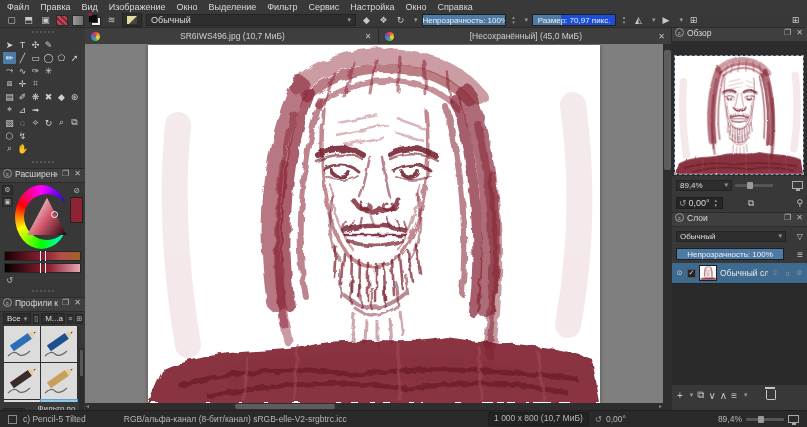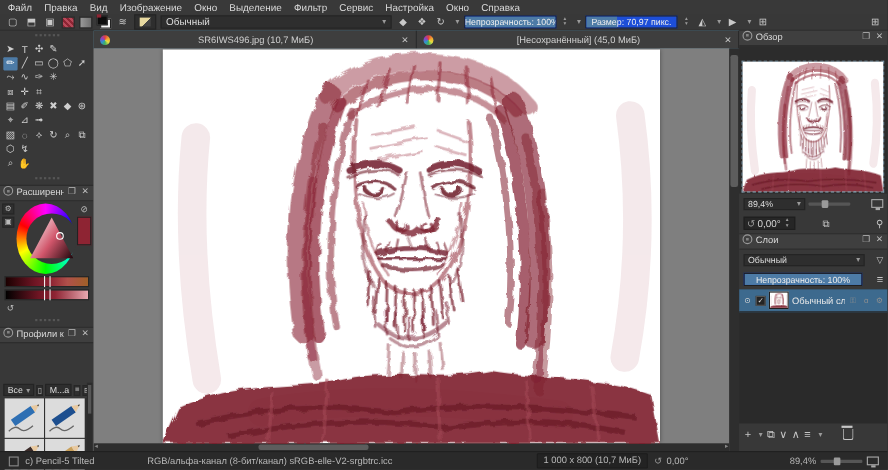--- a/index.html
+++ b/index.html
@@ -72,21 +72,21 @@
   .acs-right{display:flex;flex-direction:column;gap:2px;align-items:center;}
   .nocol{width:11px;height:10px;display:inline-flex;align-items:center;justify-content:center;
          color:#bbb;font-size:8px;}
   .curcol{width:11px;height:24px;background:#8e2433;border:1px solid #222;}
   .strip{position:relative;height:8px;margin:2px 4px 0;border:1px solid #262626;}
   .strip.s1{background:linear-gradient(90deg,#1a0000,#6e1523 35%,#8e2433 55%,#b0504a 75%,#a06028);}
   .strip.s2{background:linear-gradient(90deg,#000,#6e1523 40%,#8e2433 60%,#e8a8b0);}
   .strip .tick{position:absolute;top:-1px;bottom:-1px;width:1px;background:#eee;}
   .acs-foot{display:flex;padding:2px 4px;}
   
-  .bp-filterrow{display:flex;align-items:center;gap:2px;padding:1px 3px;margin-top:36px;}
+  .bp-filterrow{display:flex;align-items:center;gap:2px;padding:1px 3px;}
   .scombo{height:11px;background:#2e2e2e;border:1px solid #242424;display:flex;align-items:center;
           padding:0 3px;box-sizing:border-box;font-size:8px;color:#ddd;}
   .bp-grid{position:relative;display:grid;grid-template-columns:36px 36px;grid-auto-rows:36px;
            gap:1px;margin:1px 6px 0 4px;overflow:hidden;height:76px;background:#303030;}
   .bp-tile{background:#dcdcdc;position:relative;overflow:hidden;}
   .bp-tile.sel{background:var(--accent-light,#8fc9ea);outline:1px solid #5a9ec6;}
   .bp-tile svg{width:100%;height:100%;display:block;}
   .bp-scroll{position:absolute;right:1px;top:320px;width:5px;height:74px;background:#2c2c2c;}
   .bp-scroll i{position:absolute;left:1px;top:2px;width:3px;height:26px;background:#575757;display:block;}
   .bp-foot{display:flex;align-items:center;gap:3px;padding:2px 3px;}
@@ -572,21 +572,21 @@
       <span class="lf">∧</span>
       <span class="lf">≡</span>
       <span class="caret">▾</span>
       <span class="trash"></span>
     </div>
   </div>
 
   <div class="statusbar">
     <span class="preset-ic"></span>
     <span>c) Pencil-5 Tilted</span>
-    <span style="margin-left:42px">RGB/альфа-канал (8-бит/канал)  sRGB-elle-V2-srgbtrc.icc</span>
+    <span style="margin-left:32px">RGB/альфа-канал (8-бит/канал)  sRGB-elle-V2-srgbtrc.icc</span>
     <span class="sb-box" style="margin-left:auto">1 000 x 800 (10,7 МиБ)</span>
     <span class="sb-group">
       <span style="color:#9a9a9a">↺</span>
       <span>0,00°</span>
     </span>
     <span class="sb-group" style="margin-left:86px">
       <span>89,4%</span>
       <span class="mini-slider">
           <i></i>
         </span>

